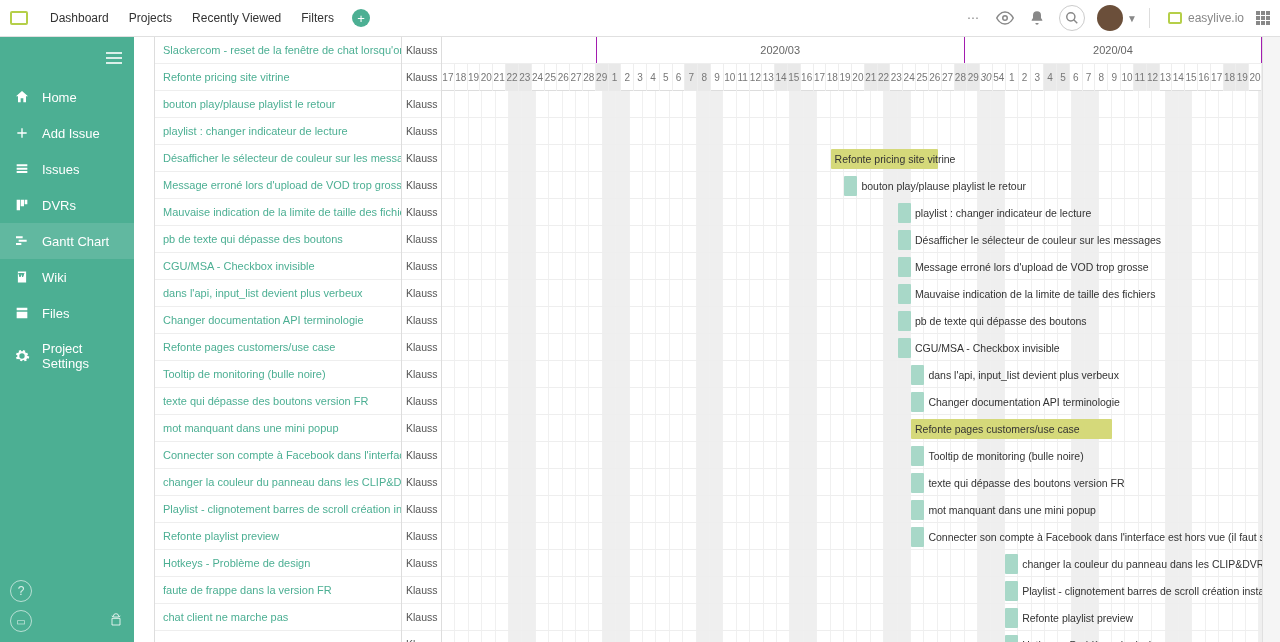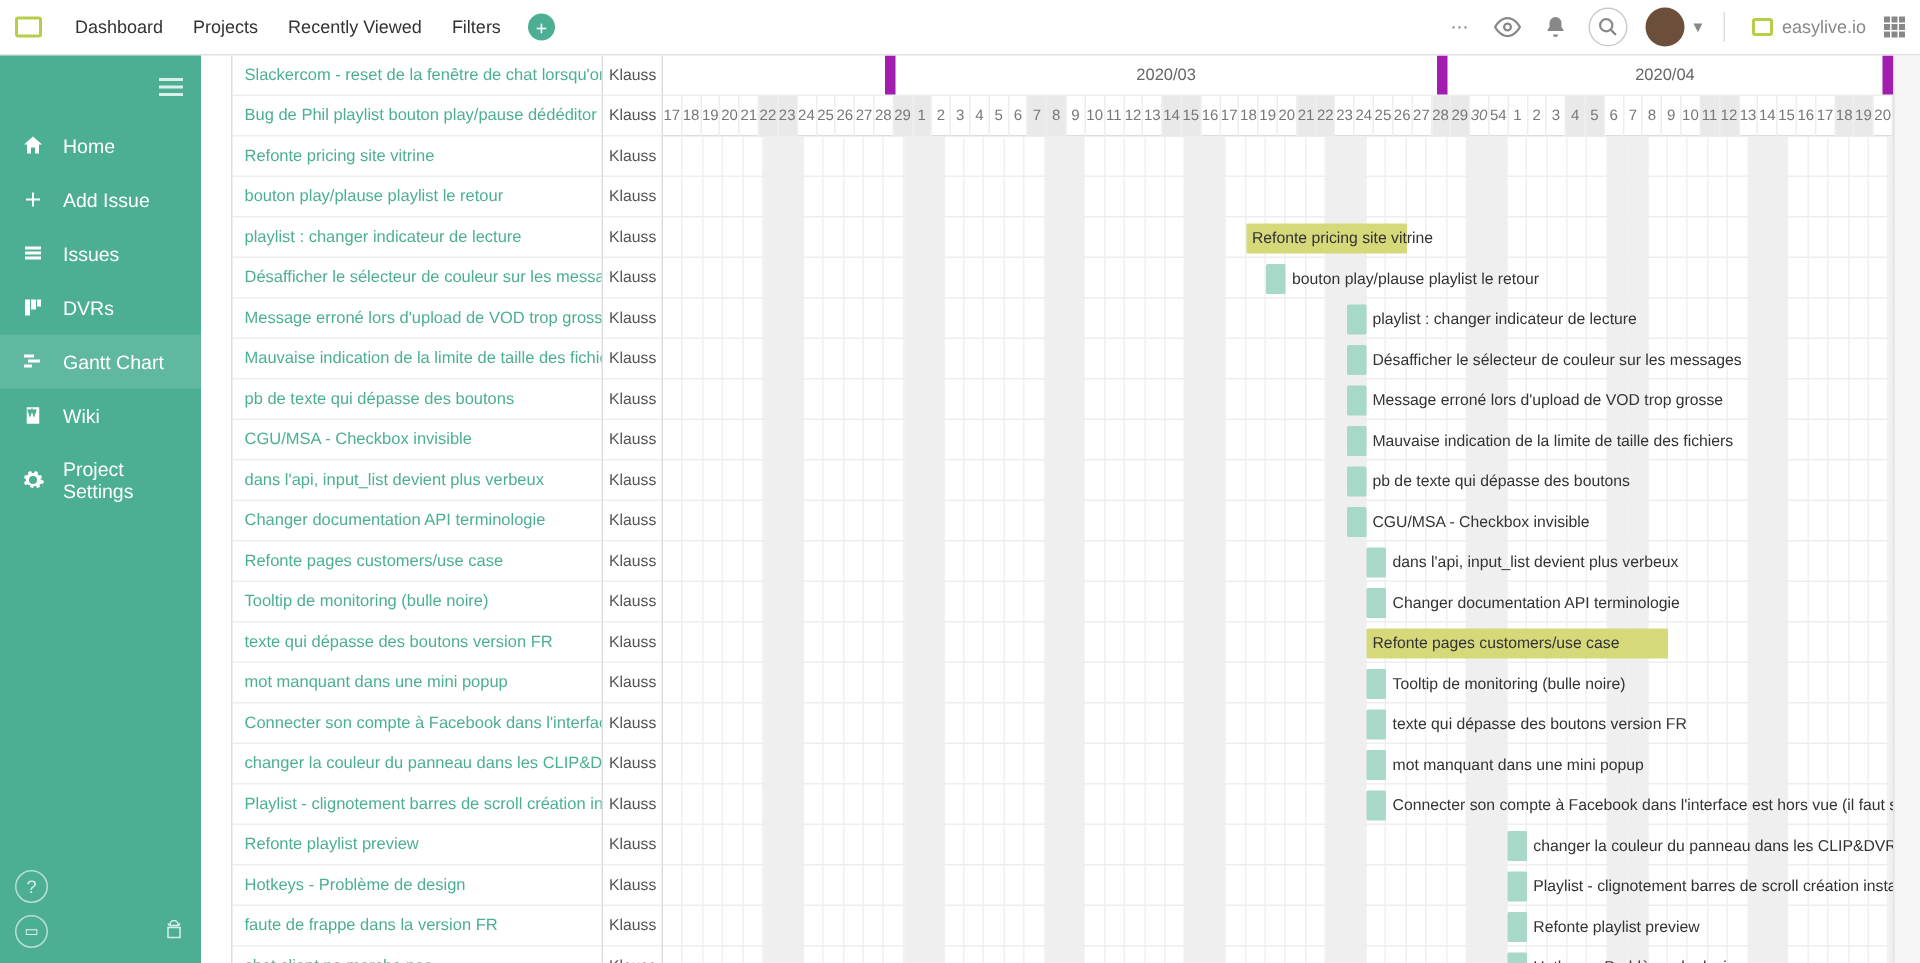--- a/index.html
+++ b/index.html
@@ -38,21 +38,21 @@
 
 .issues-col { position: absolute; left: 20px; top: 0; bottom: 0; width: 248px; background: #fff; border-left: 1px solid #ddd; border-right: 1px solid #ddd; z-index: 2; }
 .issue-row { height: 27px; border-bottom: 1px solid #eee; display: flex; align-items: center; padding: 0 8px; font-size: 11px; color: #4caf93; cursor: pointer; white-space: nowrap; overflow: hidden; text-overflow: ellipsis; }
 .assignee-col { position: absolute; left: 268px; top: 0; bottom: 0; width: 40px; background: #fff; border-right: 1px solid #ddd; z-index: 2; }
 .assignee-cell { height: 27px; border-bottom: 1px solid #eee; display: flex; align-items: center; padding: 0 4px; font-size: 10.5px; color: #555; }
 
 
 .gantt { position: absolute; left: 308px; right: 18px; top: 0; bottom: 0; }
 .gantt-header { position: relative; height: 54px; border-bottom: 1px solid #ddd; }
 .month-row { height: 27px; display: flex; border-bottom: 1px solid #eee; }
-.month-cell { border-right: 7px solid #a21caf; display: flex; align-items: center; justify-content: center; font-size: 11px; color: #666; text-align: right; }
+.month-cell { border-right: 1px solid #a21caf; display: flex; align-items: center; justify-content: center; font-size: 11px; color: #666; text-align: right; }
 .day-row { height: 27px; display: flex; font-size: 10px; color: #777; justify-content: space-between; }
 .day-cell { border-right: 1px solid #eee; display: flex; align-items: center; justify-content: center; position: relative; }
 .day-cell.wknd { background: #e9e9e9; }
 .gantt-body { position: relative; }
 .gantt-row { height: 27px; border-bottom: 1px solid #eee; position: relative; }
 .gcol { position: absolute; top: 0; bottom: 0; border-right: 1px solid #f0f0f0; }
 .gcol.wknd { background: #efefef; }
 .bar { position: absolute; height: 20px; top: 3.5px; border-radius: 1px; display: flex; align-items: center; font-size: 10.5px; color: #333; white-space: nowrap; }
 .bar.green { background: #a8d8c8; }
 .bar.yellow { background: #d5d97a; }
@@ -165,20 +165,28 @@
         <span class="side-icon">
           <svg width="16" height="16" viewBox="0 0 24 24" fill="#fff">
             <path d="M5 3h14v18H5zM7 6l2 6 2-6 2 6 2-6" stroke="#4caf93" stroke-width="1.5" fill="#fff"></path>
           </svg>
         </span>
         <span>Wiki</span>
       </div>
       <div class="side-item">
         <span class="side-icon">
           <svg width="16" height="16" viewBox="0 0 24 24" fill="#fff">
+            <path d="M4 4h16v4H4zm0 6h16v10H4z"></path>
+          </svg>
+        </span>
+        <span>Files</span>
+      </div>
+      <div class="side-item">
+        <span class="side-icon">
+          <svg width="16" height="16" viewBox="0 0 24 24" fill="#fff">
             <path d="M12 8a4 4 0 100 8 4 4 0 000-8zm9 4l2 1-1 3-2-.5a8 8 0 01-1.5 1.5l.5 2-3 1-1-2h-2l-1 2-3-1 .5-2A8 8 0 016 16.5L4 17l-1-3 2-1v-2l-2-1 1-3 2 .5A8 8 0 017.5 6L7 4l3-1 1 2h2l1-2 3 1-.5 2A8 8 0 0118 7.5l2-.5 1 3-2 1z"></path>
           </svg>
         </span>
         <span>Project Settings</span>
       </div>
     </div>
   <div class="side-bottom">
     <div class="help-icons">
       <div class="help-ic">?</div>
       <div class="help-ic" style="font-size:10px">▭</div>
@@ -190,21 +198,20 @@
             <path d="M6 8v10h12V8H6zm1-2l-1-2m11 2l1-2M8 5a4 4 0 018 0v1H8V5z" stroke="rgba(255,255,255,.8)" fill="none" stroke-width="1.5"></path>
           </svg>
       </span>
     </div>
   </div>
 </div>
 
 <div class="main">
   <div class="issues-col" id="issues-col">
       <div class="issue-row">Slackercom - reset de la fenêtre de chat lorsqu'on l...</div>
-      <div class="issue-row">Bug de Phil playlist bouton play/pause dédéditor</div>
       <div class="issue-row">Refonte pricing site vitrine</div>
       <div class="issue-row">bouton play/plause playlist le retour</div>
       <div class="issue-row">playlist : changer indicateur de lecture</div>
       <div class="issue-row">Désafficher le sélecteur de couleur sur les messages</div>
       <div class="issue-row">Message erroné lors d'upload de VOD trop grosse</div>
       <div class="issue-row">Mauvaise indication de la limite de taille des fichiers</div>
       <div class="issue-row">pb de texte qui dépasse des boutons</div>
       <div class="issue-row">CGU/MSA - Checkbox invisible</div>
       <div class="issue-row">dans l'api, input_list devient plus verbeux</div>
       <div class="issue-row">Changer documentation API terminologie</div>

